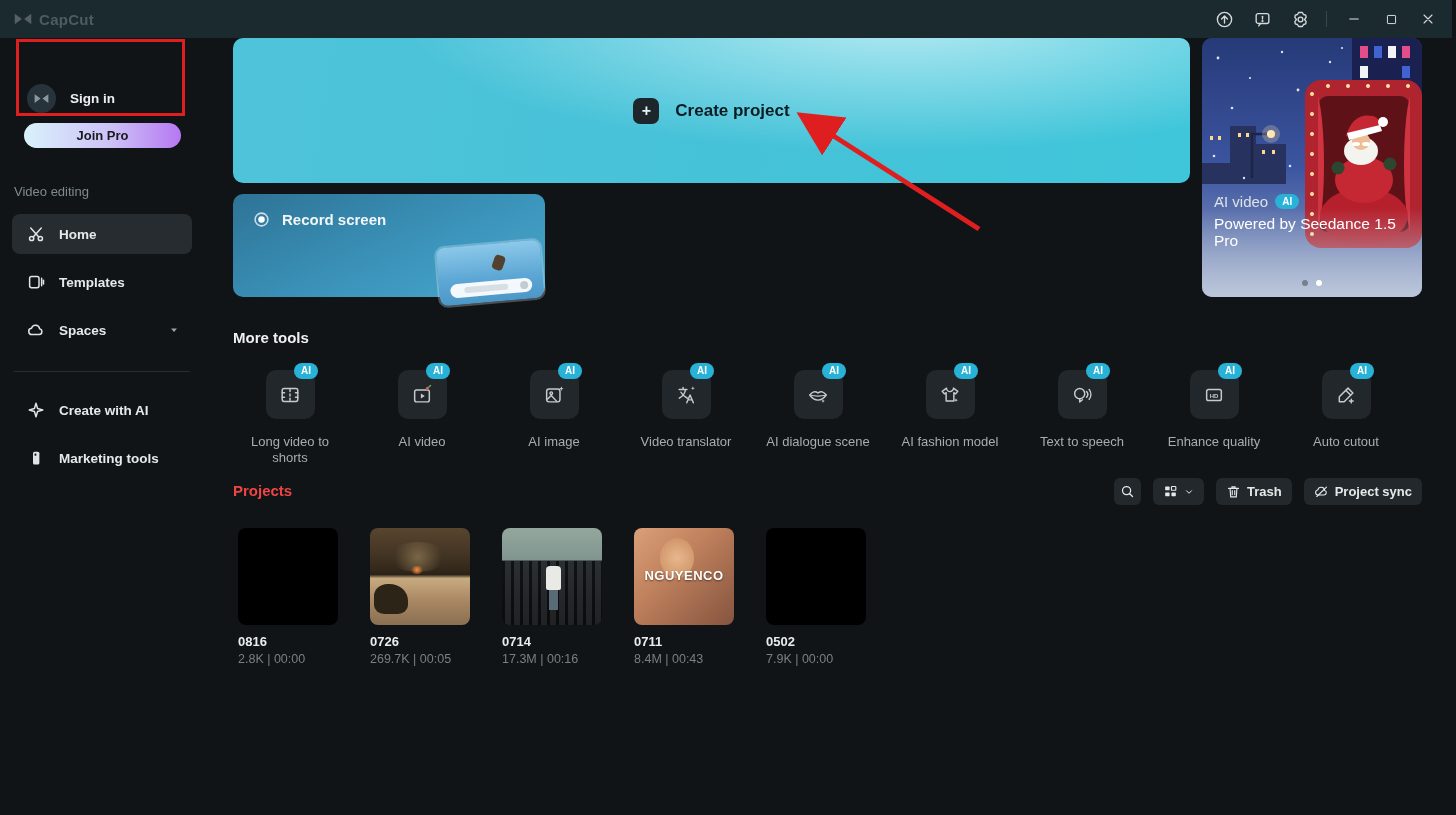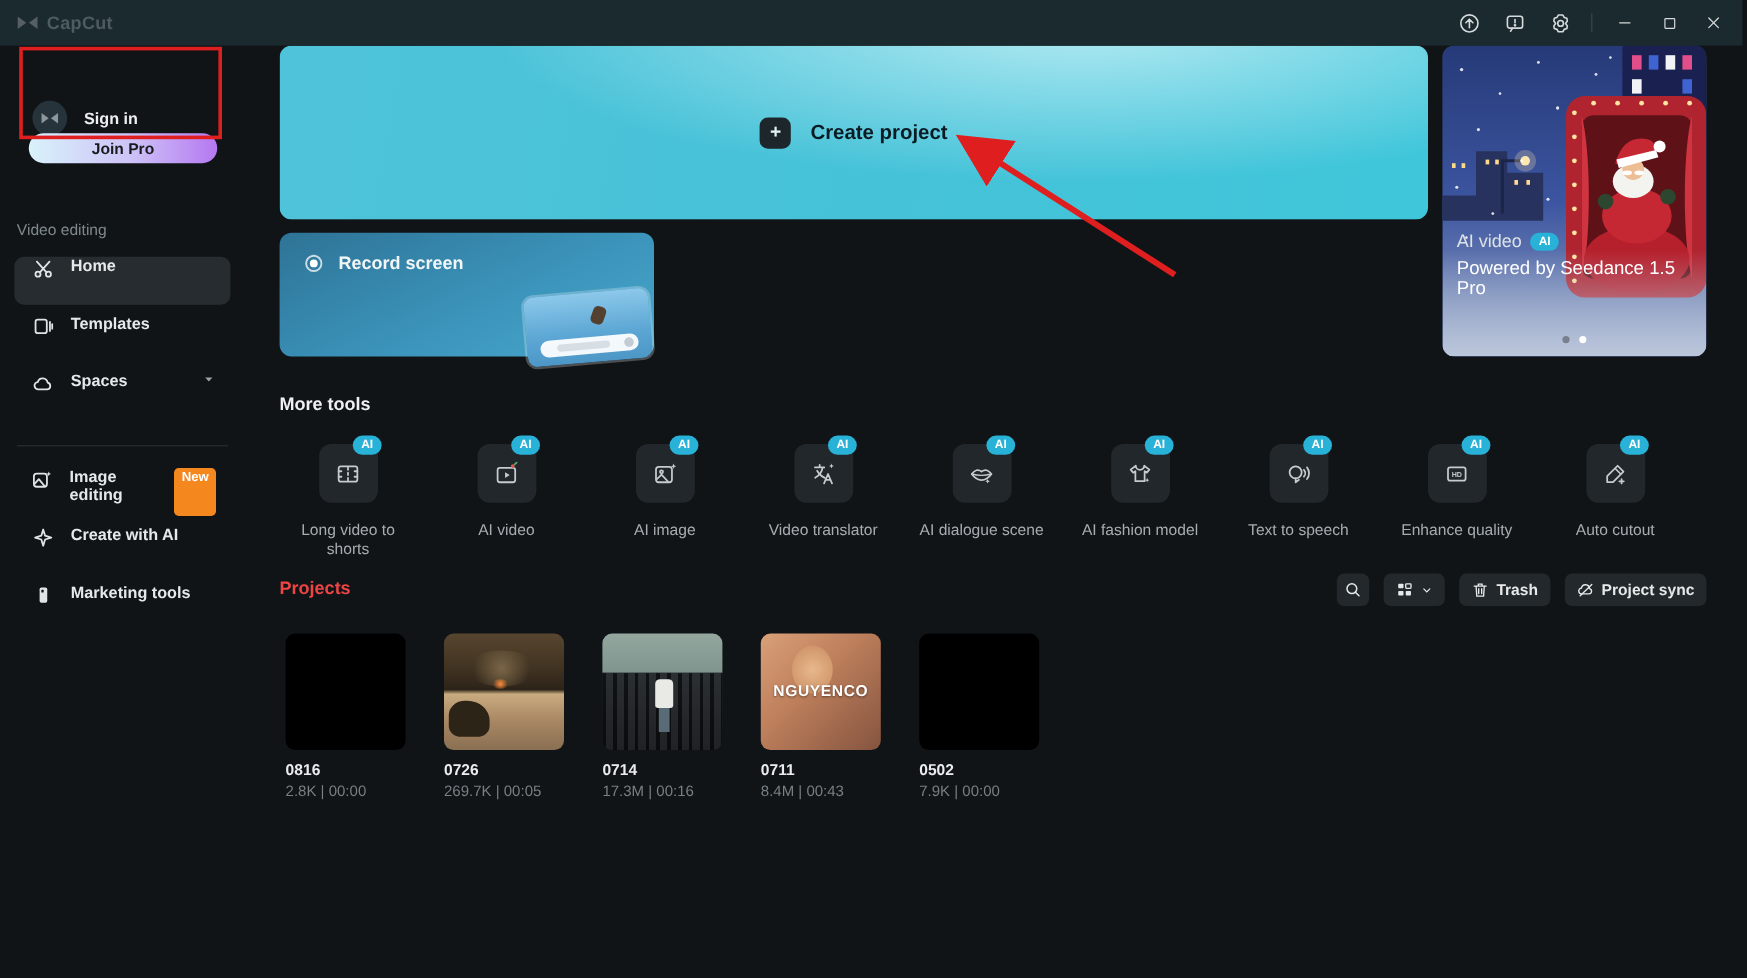--- a/index.html
+++ b/index.html
@@ -23,27 +23,27 @@
   .win-btn { width:20px; height:20px; margin-left:17px; display:flex; align-items:center; justify-content:center; }
 
   
   .sidebar { position:absolute; left:0; top:38px; width:233px; bottom:0; }
   .red-box { position:absolute; left:16px; top:39px; width:169px; height:77px;
     border:3px solid #df1f1f; z-index:60; pointer-events:none; }
   .signin { position:absolute; left:27px; top:46px; display:flex; align-items:center; gap:14px; }
   .avatar { width:29px; height:29px; border-radius:50%; background:#26333a;
     display:flex; align-items:center; justify-content:center; color:#8b979c; }
   .signin-label { font-size:13.5px; font-weight:700; color:#eceeef; }
-  .joinpro { position:absolute; left:24px; top:73px; width:157px; height:25px; border-radius:13px;
+  .joinpro { position:absolute; left:24px; top:85px; width:157px; height:25px; border-radius:13px;
     background:linear-gradient(90deg,#d9f2fb 0%,#cdc2f7 55%,#b578f1 100%);
     display:flex; align-items:center; justify-content:center;
     color:#171b1e; font-weight:700; font-size:13px; }
   .side-section { position:absolute; left:14px; top:146px; color:#7f898d; font-size:13px; }
   .nav { position:absolute; left:12px; top:176px; width:180px; }
-  .nav-item { height:40px; margin-bottom:8px; border-radius:8px; display:flex; 
+  .nav-item { height:40px; margin-bottom:8px; border-radius:8px; display:flex; align-items:center;
     gap:14px; padding:0 12px 0 14px; color:#e6e9ea; font-size:13.5px; font-weight:600; }
   .nav-item.active { background:#272c31; }
   .nav-item .nicon { width:19px; height:19px; color:#e0e4e6; display:flex; align-items:center; justify-content:center; }
   .nav-item .chev { margin-left:auto; color:#9aa3a7; }
   .side-divider { position:absolute; left:14px; top:333px; width:176px; height:1px; background:#272d31; }
   .nav2 { position:absolute; left:12px; top:352px; width:180px; }
   .new-badge { background:#f5871f; color:#ffffff; font-size:11px; font-weight:700;
     padding:2px 6px; border-radius:4px; margin-left:8px; }
 
   
@@ -227,31 +227,20 @@
         <svg class="icon" width="12" height="12" viewBox="0 0 24 24">
             <path d="M6 9h12l-6 7z" fill="currentColor"></path>
           </svg>
       </span>
     </div>
   </div>
 
   <div class="side-divider" data-interactable="false"></div>
 
   <div class="nav2">
-    <div class="nav-item" data-interactable="true">
-      <span class="nicon" data-interactable="false">
-        <svg class="icon" width="18" height="18" viewBox="0 0 24 24" fill="none" stroke="currentColor" stroke-width="2" stroke-linejoin="round">
-          <rect x="3" y="5" width="14.5" height="14.5" rx="3"></rect>
-          <path d="M3.5 16.5 8.5 11l6.5 8"></path>
-          <path d="M19.5 2.5l.8 1.9 1.9.8-1.9.8-.8 1.9-.8-1.9L16.8 5.2l1.9-.8z" fill="currentColor" stroke="none"></path>
-        </svg>
-      </span>
-      <span data-interactable="false">Image editing</span>
-      <span class="new-badge" data-interactable="false">New</span>
-    </div>
     <div class="nav-item" data-interactable="true">
       <span class="nicon" data-interactable="false">
         <svg class="icon" width="18" height="18" viewBox="0 0 24 24" fill="none" stroke="currentColor" stroke-width="2" stroke-linejoin="round">
           <path d="M12 3l2.1 6.9L21 12l-6.9 2.1L12 21l-2.1-6.9L3 12l6.9-2.1z"></path>
         </svg>
       </span>
       <span data-interactable="false">Create with AI</span>
     </div>
     <div class="nav-item" data-interactable="true">
       <span class="nicon" data-interactable="false">

